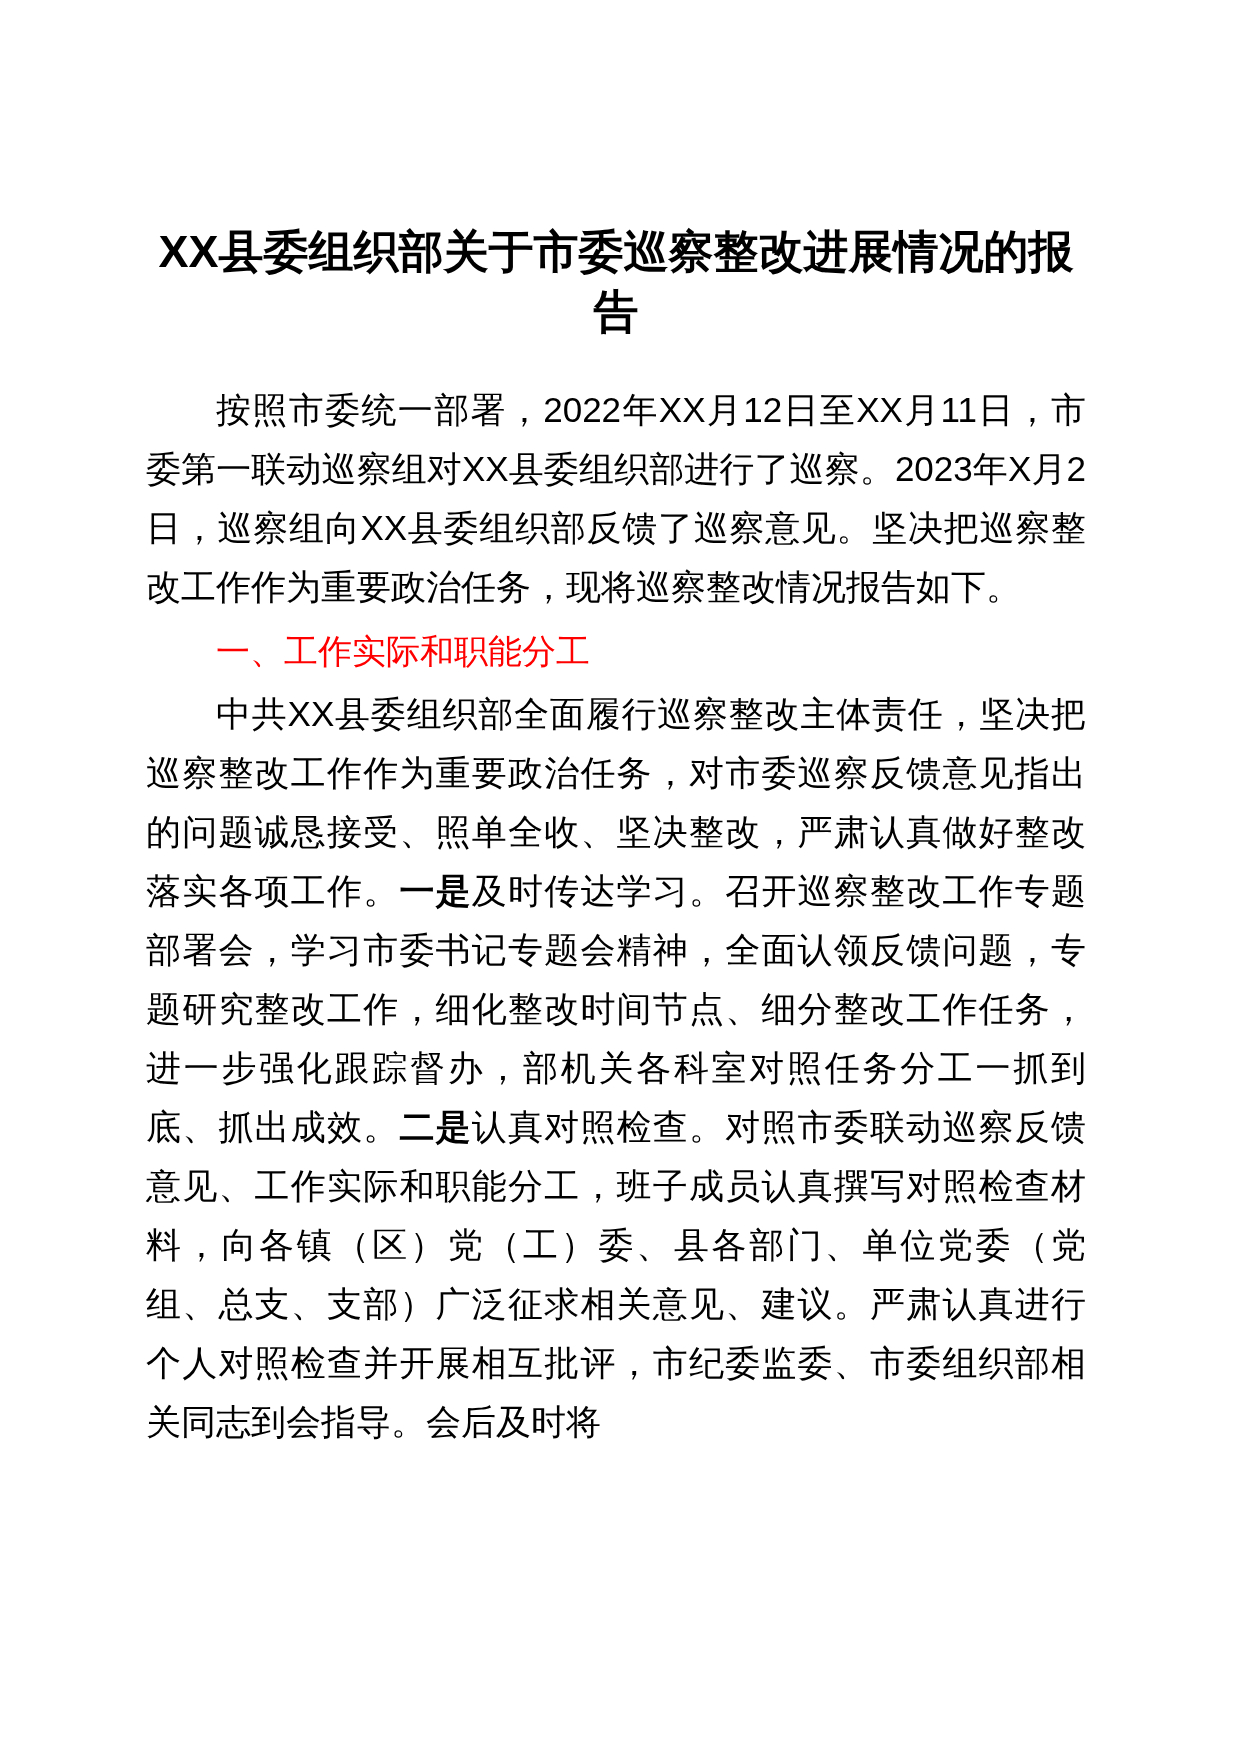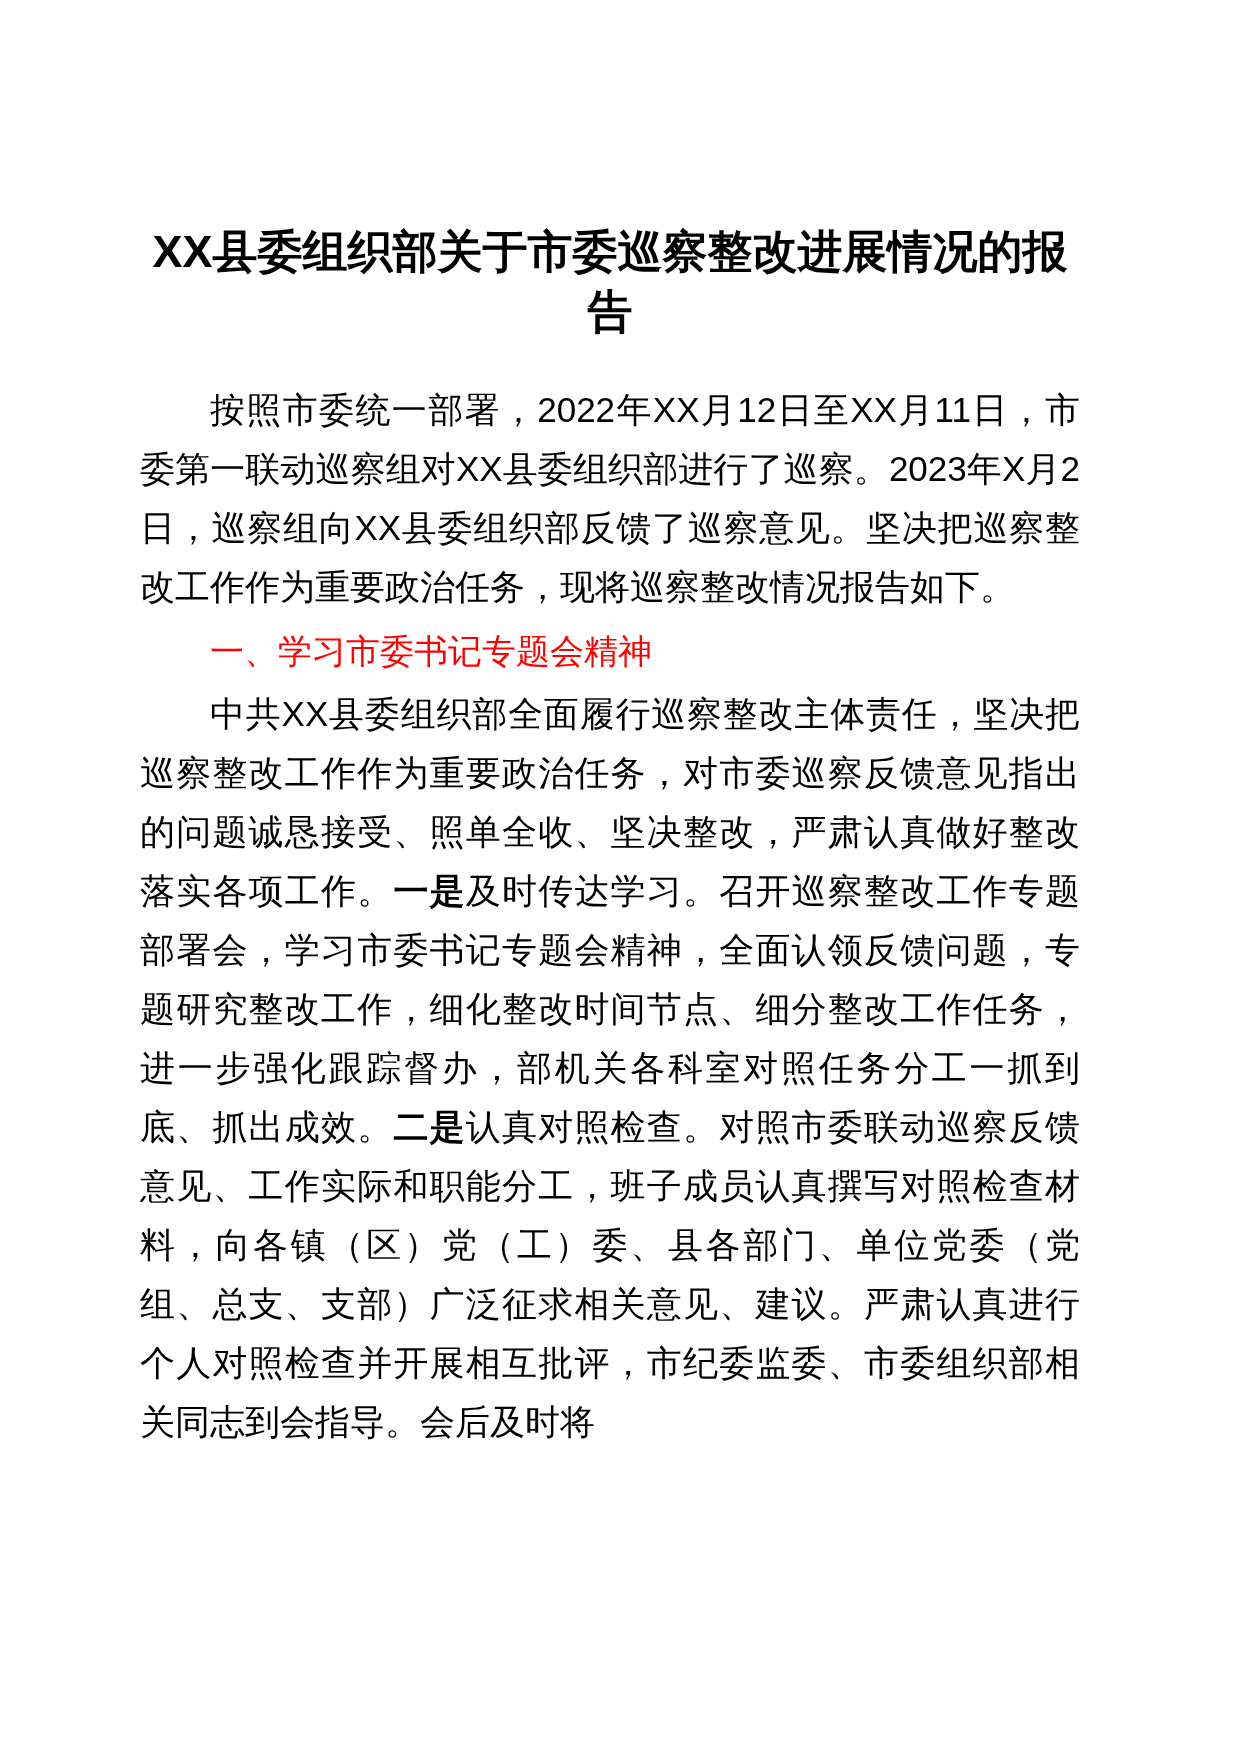--- a/index.html
+++ b/index.html
@@ -12,21 +12,21 @@
     height: 1754px;
     margin: 0 auto;
     background: #ffffff;
     position: relative;
     box-sizing: border-box;
     padding: 0;
     overflow: hidden;
   }
   .content {
     position: absolute;
-    left: 140px;
+    left: 146px;
     top: 222px;
     width: 940px;
   }
   .doc-title {
     font-family: "Liberation Sans", "DejaVu Sans", sans-serif;
     font-weight: bold;
     font-size: 45px;
     line-height: 60px;
     color: #000000;
     text-align: center;
@@ -68,18 +68,18 @@
 </head>
 <body>
 
 <div class="page">
   <div class="content">
 
     <h1 class="doc-title">XX县委组织部关于市委巡察整改进展情况的报告</h1>
 
     <p class="para para-intro">按照市委统一部署，2022年XX月12日至XX月11日，市委第一联动巡察组对XX县委组织部进行了巡察。2023年X月2日，巡察组向XX县委组织部反馈了巡察意见。坚决把巡察整改工作作为重要政治任务，现将巡察整改情况报告如下。</p>
 
-    <h2 class="section-heading">一、学习市委书记专题会精神</h2>
+    <h2 class="section-heading">一、工作实际和职能分工</h2>
 
     <p class="para para-body flow"><span>中共XX县委组织部全面履行巡察整改主体责任，坚决把巡察整改工作作为重要政治任务，对市委巡察反馈意见指出的问题诚恳接受、照单全收、坚决整改，严肃认真做好整改落实各项工作。</span><span class="b">一是</span><span>及时传达学习。召开巡察整改工作专题部署会，学习市委书记专题会精神，全面认领反馈问题，专题研究整改工作，细化整改时间节点、细分整改工作任务，进一步强化跟踪督办，部机关各科室对照任务分工一抓到底、抓出成效。</span><span class="b">二是</span><span>认真对照检查。对照市委联动巡察反馈意见、工作实际和职能分工，班子成员认真撰写对照检查材料，向各镇（区）党（工）委、县各部门、单位党委（党组、总支、支部）广泛征求相关意见、建议。严肃认真进行个人对照检查并开展相互批评，市纪委监委、市委组织部相关同志到会指导。会后及时将</span></p>
 
   </div>
 </div>
 
 </body></html>

